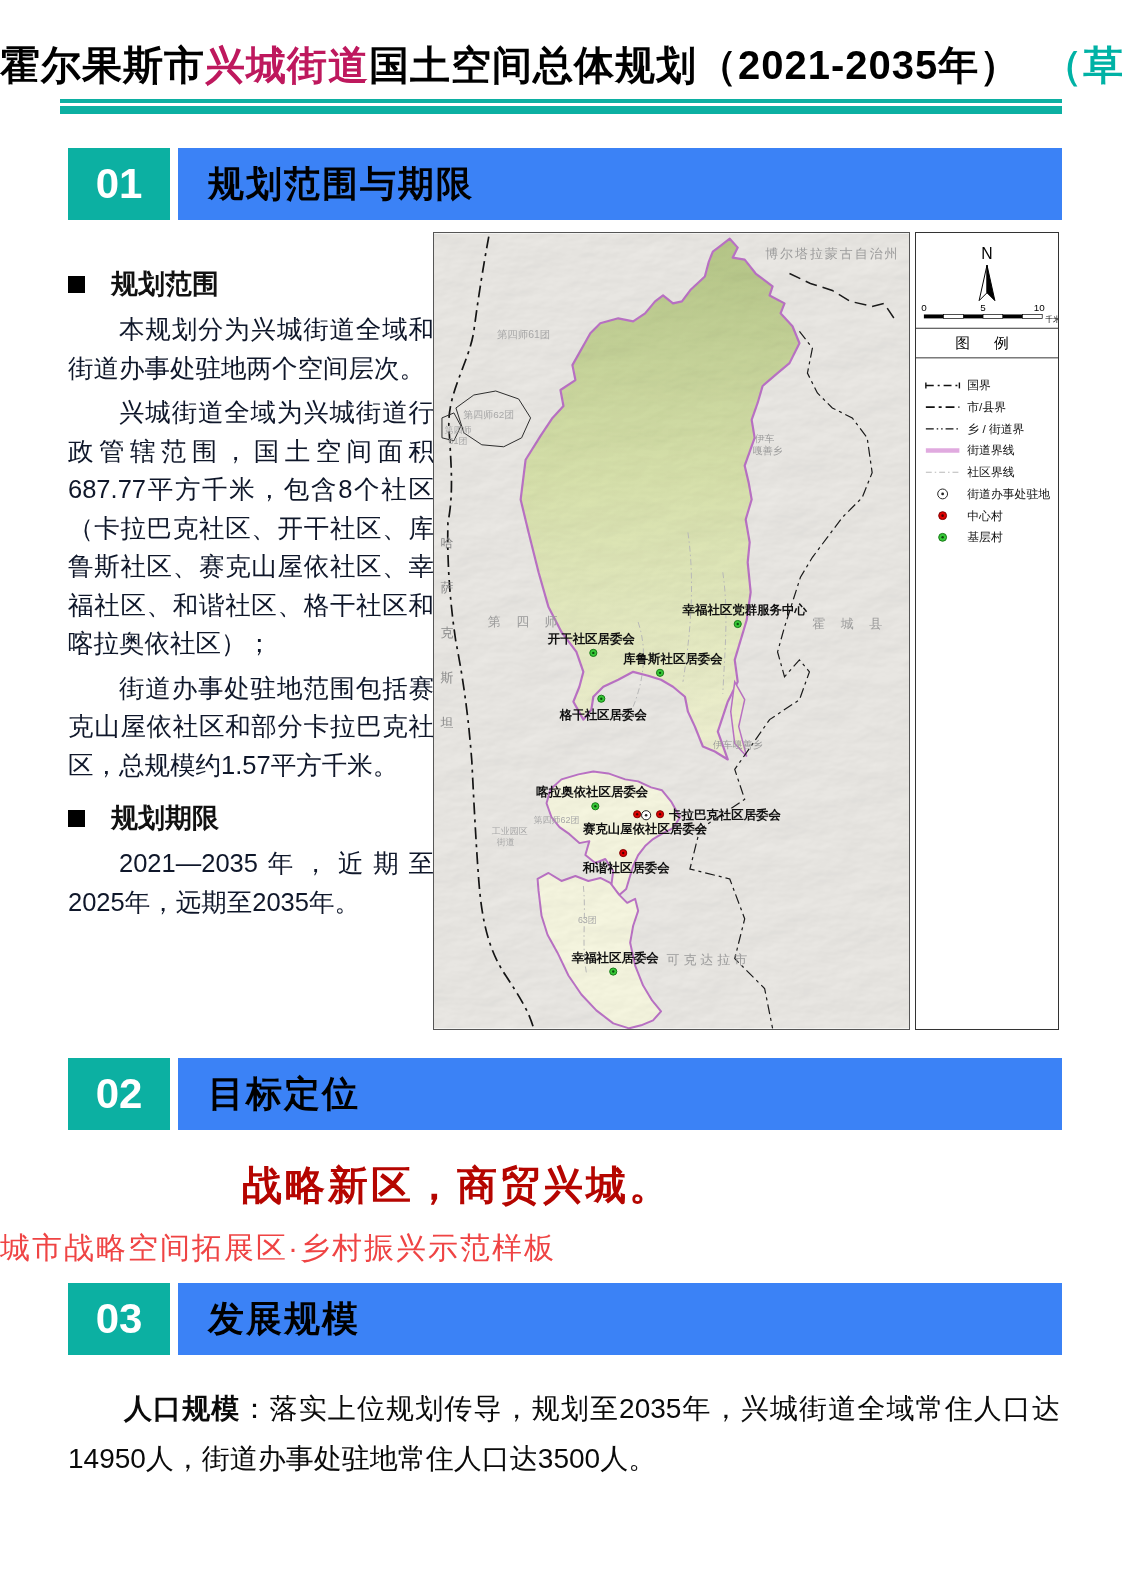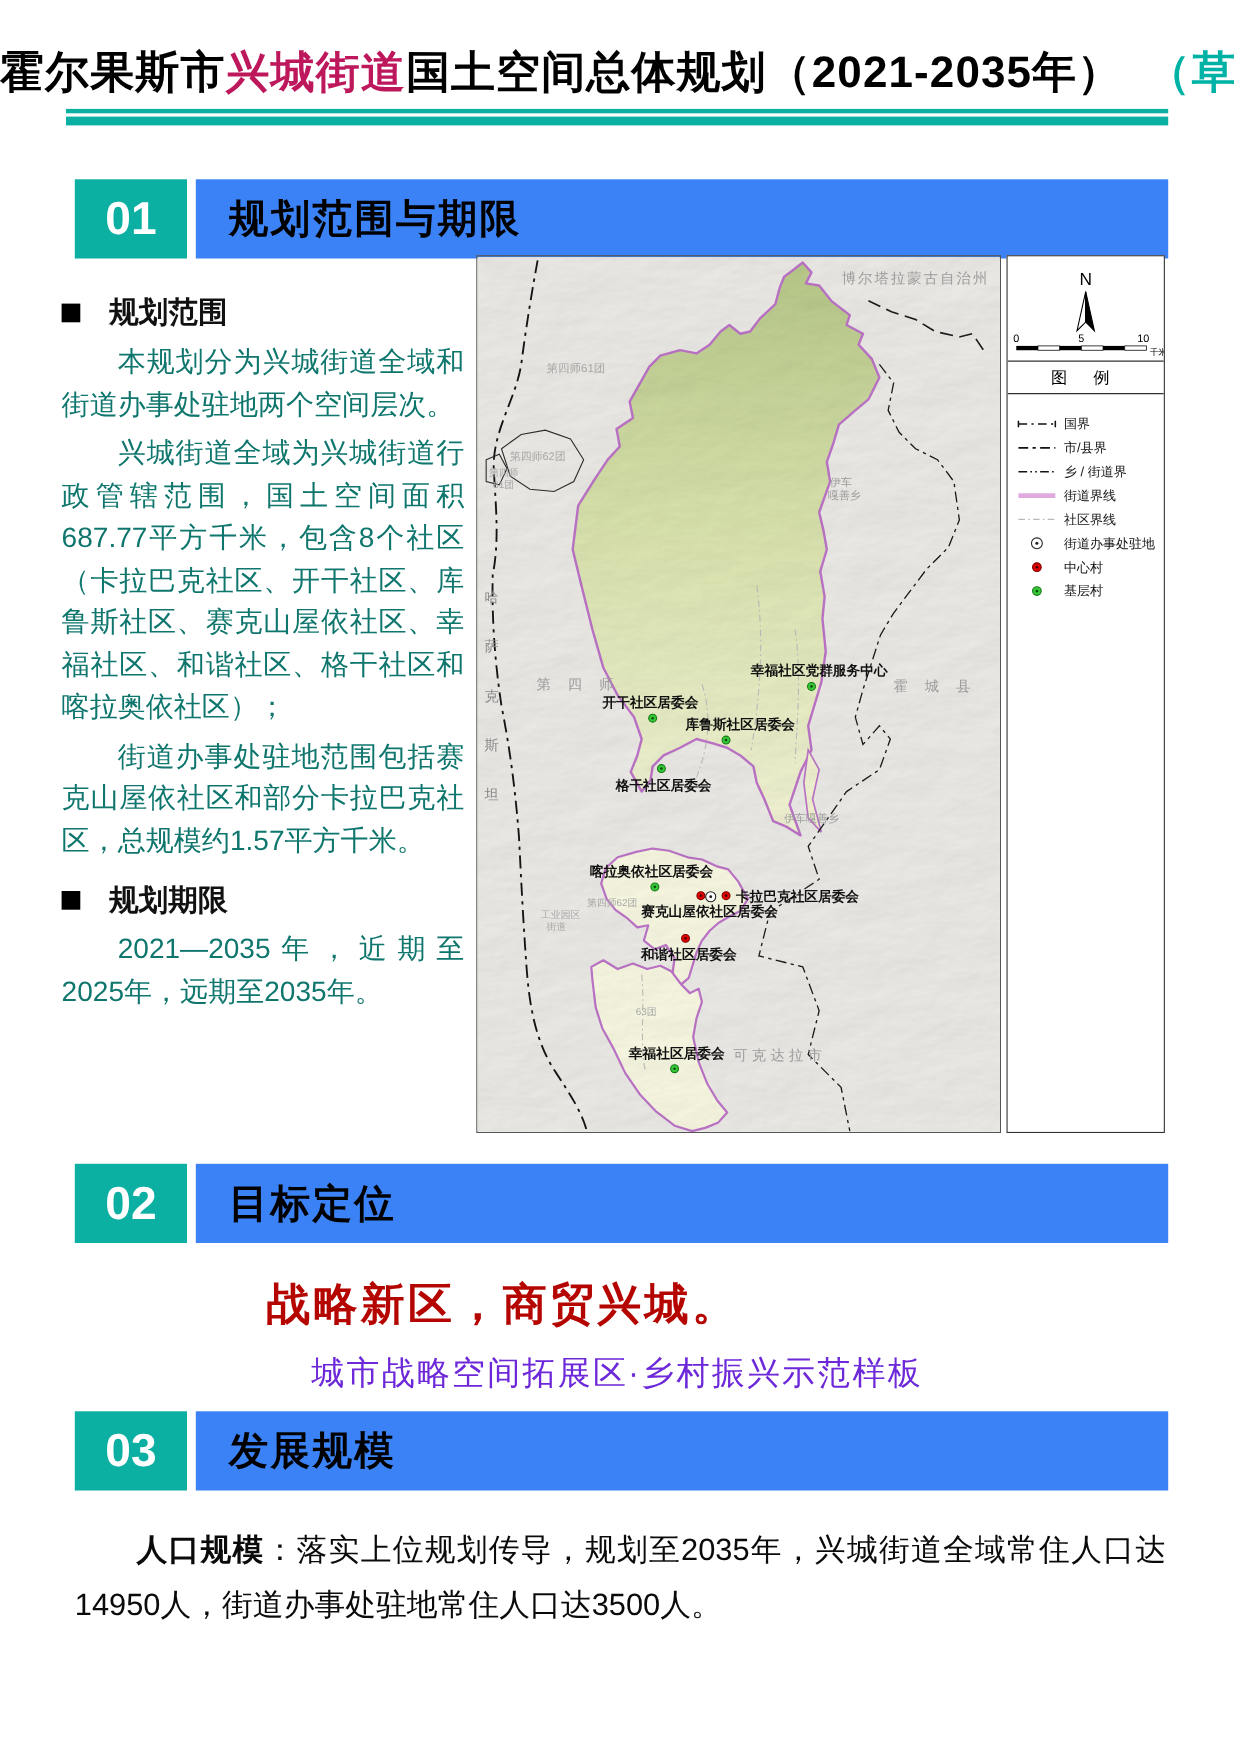--- a/index.html
+++ b/index.html
@@ -14,56 +14,56 @@
   .rule-thin{position:absolute;left:60px;width:1002px;top:99px;height:4px;background:#0cb0a2;}
   .rule-thick{position:absolute;left:60px;width:1002px;top:106px;height:8px;background:#0cb0a2;}
   
   .sec{position:absolute;left:68px;width:994px;height:72px;display:flex;align-items:stretch;}
   .sec-num{width:102px;background:#0cb0a2;color:#fff;font-size:42px;font-weight:bold;
            display:flex;align-items:center;justify-content:center;}
   .sec-gap{width:8px;background:#fff;}
   .sec-bar{flex:1;background:#3b82f6;display:flex;align-items:center;padding-left:30px;
            font-size:36px;font-weight:bold;color:#000;letter-spacing:2px;}
   
-  .leftcol{position:absolute;left:56px;top:266px;width:366px;}
+  .leftcol{position:absolute;left:68px;top:266px;width:366px;}
   .subhead{display:flex;align-items:center;font-size:27px;font-weight:bold;margin:0 0 8px 0;}
   .subhead .sq{width:17px;height:17px;background:#000;margin-right:26px;flex:0 0 auto;}
   .leftcol p{font-size:25.5px;line-height:38.5px;margin:0 0 6px 0;text-align:justify;
-             text-indent:2em;color:#0f766e;}
+             text-indent:2em;color:#0f172a;}
   .leftcol .h2gap{margin-top:16px;}
   
   .mapbox{position:absolute;left:433px;top:232px;width:477px;height:798px;border:1px solid #555;box-sizing:border-box;}
   .legendbox{position:absolute;left:915px;top:232px;width:144px;height:798px;border:1px solid #333;box-sizing:border-box;background:#fff;}
   svg{display:block;}
   svg text{font-family:"Liberation Sans","DejaVu Sans",sans-serif;}
   .map-site-label{font-size:12.5px;font-weight:bold;fill:#101010;}
   .map-region-label{fill:#9b9b9b;}
   .legend-label{font-size:12px;fill:#111;}
   
   .slogan{position:absolute;left:0;top:1158px;width:914px;text-align:center;color:#b50500;
           font-family:"Liberation Serif","DejaVu Serif",serif;font-size:40px;font-weight:900;letter-spacing:3px;}
-  .subslogan{position:absolute;left:0;top:1228px;width:1122px;text-align:center;color:#6d28d9;
+  .subslogan{position:absolute;left:0;top:1228px;width:1122px;text-align:left;color:#ef4444;
              font-size:30px;font-weight:500;letter-spacing:2px;}
   
   .scaletext{position:absolute;left:68px;top:1384px;width:992px;}
   .scaletext p{font-size:28px;line-height:50px;margin:0 0 8px 0;text-align:justify;text-indent:2em;color:#0a0a0a;}
   .scaletext b{font-weight:bold;}
 </style>
 </head>
 <body>
 
 <div class="page">
 
   <div class="doc-title">
     <span class="t-black">霍尔果斯市</span><span class="t-teal">兴城街道</span><span class="t-black">国土空间总体规划（2021-2035年）</span><span class="t-draft">（草案）</span>
   </div>
   <div class="rule-thin"></div>
   <div class="rule-thick"></div>
 
-  <div class="sec" style="top:163px;">
+  <div class="sec" style="top:148px;">
     <div class="sec-num">01</div>
     <div class="sec-gap"></div>
     <div class="sec-bar">规划范围与期限</div>
   </div>
 
   <div class="leftcol">
     <div class="subhead">
       <span class="sq"></span>
       <span>规划范围</span>
     </div>

